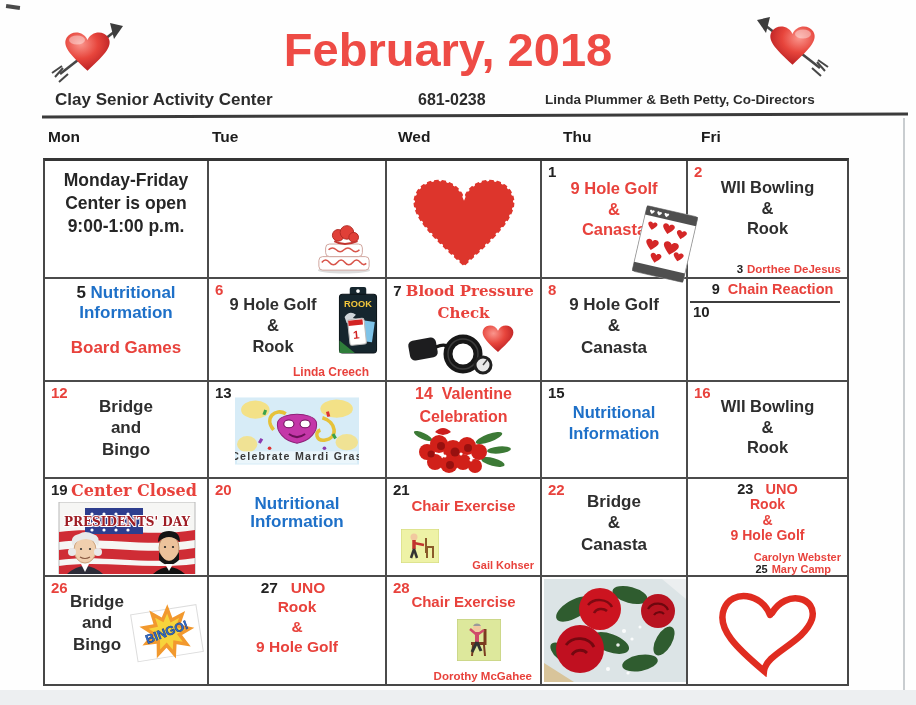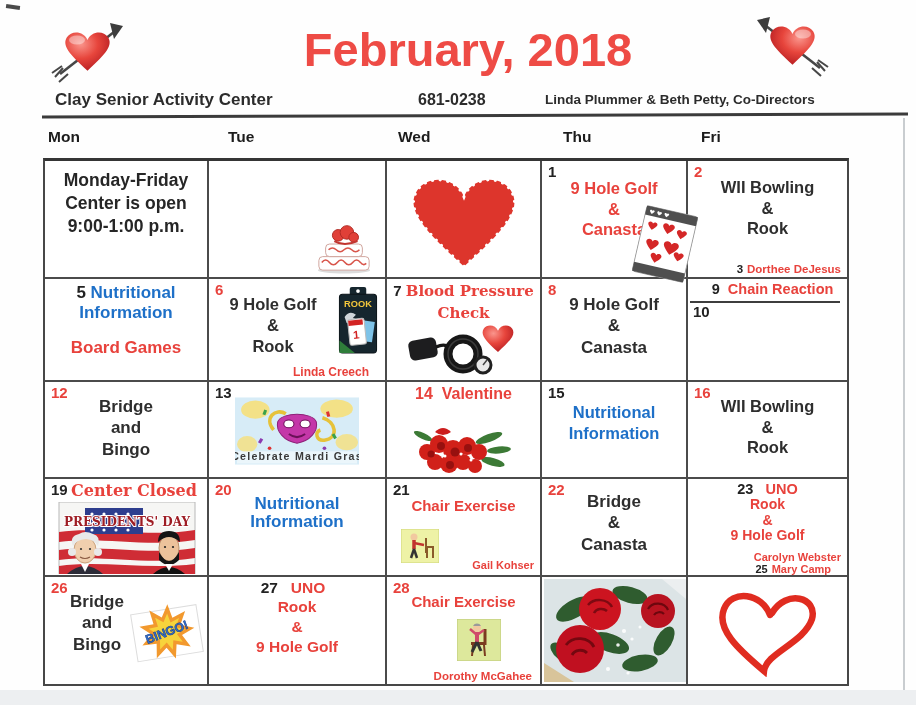--- a/index.html
+++ b/index.html
@@ -1,31 +1,31 @@
 <!DOCTYPE html>
 <html><head>
 <meta charset="utf-8">
 <style>
   html,body{margin:0;padding:0;background:#f4f5f6;}
   .page{position:relative;width:916px;height:705px;background:#fefefe;overflow:hidden;
         font-family:"Liberation Sans",sans-serif;color:#2c2c2c;}
   :root{--red:#e8423c;--blue:#1e70c8;--ink:#2c2c2c;--line:#4b4b4b;}
 
   
-  .title{position:absolute;left:256px;top:22px;width:424px;text-align:center;
+  .title{position:absolute;left:236px;top:22px;width:424px;text-align:center;
          font-size:47px;font-weight:bold;color:#ee4b45;letter-spacing:0px;}
   .heart-svg{position:absolute;}
   .heart-left{left:50px;top:20px;}
   .heart-right{left:756px;top:14px;transform:scaleX(-1);}
   .center-name{position:absolute;left:55px;top:90px;font-size:17px;font-weight:bold;}
   .phone{position:absolute;left:418px;top:91px;font-size:16px;font-weight:bold;}
   .directors{position:absolute;left:545px;top:92px;font-size:13.5px;font-weight:bold;}
   .rule{position:absolute;left:42px;top:114px;width:866px;height:3px;background:#3b3b3b;transform:rotate(-0.2deg);}
   .dayhdr{position:absolute;top:128px;font-size:15.5px;font-weight:bold;color:#1c1c1c;}
-  .dh-mon{left:48px}.dh-tue{left:228px}.dh-wed{left:398px}.dh-thu{left:563px}.dh-fri{left:701px}
+  .dh-mon{left:48px}.dh-tue{left:212px}.dh-wed{left:398px}.dh-thu{left:563px}.dh-fri{left:701px}
 
   
   .calendar{position:absolute;left:43px;top:158px;display:grid;
             grid-template-columns:164px 178px 155px 146px 159px;
             grid-template-rows:118px 103px 97px 98px 107px;
             border:2px solid #474747;border-top:3px solid #353535;background:#fff;}
   .cell{position:relative;box-sizing:border-box;font-weight:bold;overflow:visible;
         border-right:2px solid var(--line);border-bottom:2px solid var(--line);}
   .cell.last-col{border-right:none;}
   .cell.last-row{border-bottom:none;}
@@ -284,20 +284,21 @@
         <rect x="96" y="36" width="3" height="5" fill="#3aa14a" transform="rotate(-30 97 38)"></rect>
         <circle cx="34" cy="50" r="1.8" fill="#d33"></circle>
           <circle cx="88" cy="50" r="1.8" fill="#8a3ab0"></circle>
         <rect x="2" y="53" width="118" height="12" fill="#eef7fc" opacity="0.88"></rect>
         <text x="61" y="62" text-anchor="middle" font-size="10.5" fill="#3a3a3a" letter-spacing="1.2" font-family="Liberation Sans, sans-serif">Celebrate Mardi Gras</text>
       </svg>
     </div>
 
     <div class="cell c-d14">
       <div class="l1"><span class="nred">14</span>&nbsp;&nbsp;<span>Valentine</span></div>
+      <div class="l1">Celebration</div>
       <svg class="bouquet" width="116" height="50" viewBox="0 0 112 50">
         <ellipse cx="84" cy="14" rx="14" ry="4" fill="#3c7a36" transform="rotate(-20 84 14)"></ellipse>
         <ellipse cx="94" cy="26" rx="12" ry="3.5" fill="#3c7a36" transform="rotate(-5 94 26)"></ellipse>
         <ellipse cx="88" cy="38" rx="12" ry="4" fill="#3c7a36" transform="rotate(15 88 38)"></ellipse>
         <ellipse cx="18" cy="12" rx="10" ry="3" fill="#3c7a36" transform="rotate(25 18 12)"></ellipse>
         <path d="M30,8 q8,-8 16,0 q-8,6 -16,0" fill="#cc1d1d"></path>
         <g>
           <circle cx="22" cy="28" r="8" fill="#d12019"></circle>
             <circle cx="34" cy="20" r="9" fill="#d12019"></circle>
           <circle cx="48" cy="26" r="10" fill="#d12019"></circle>

